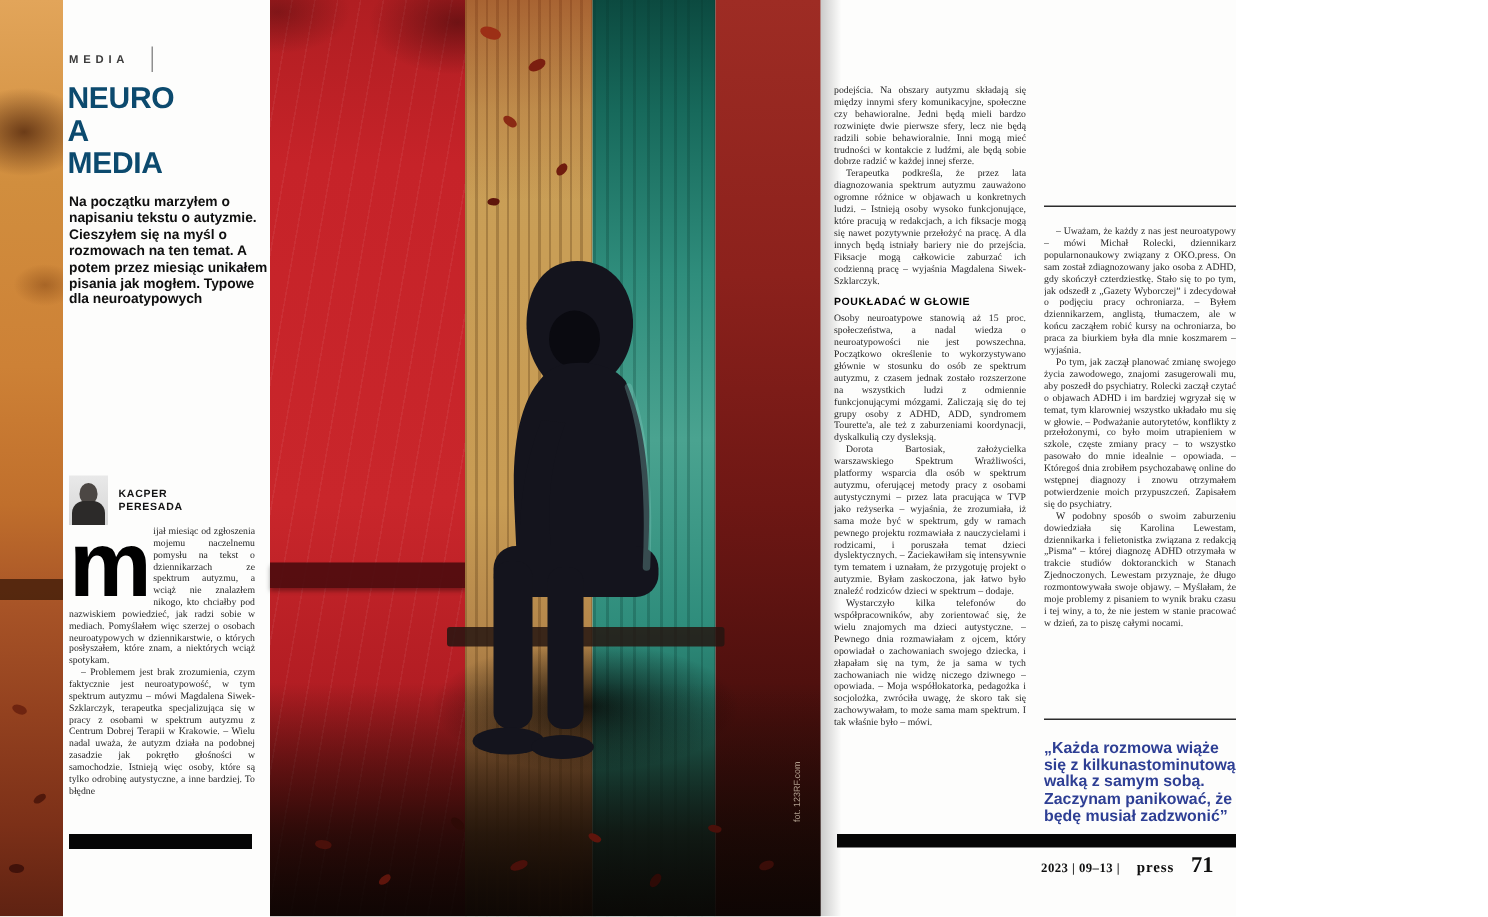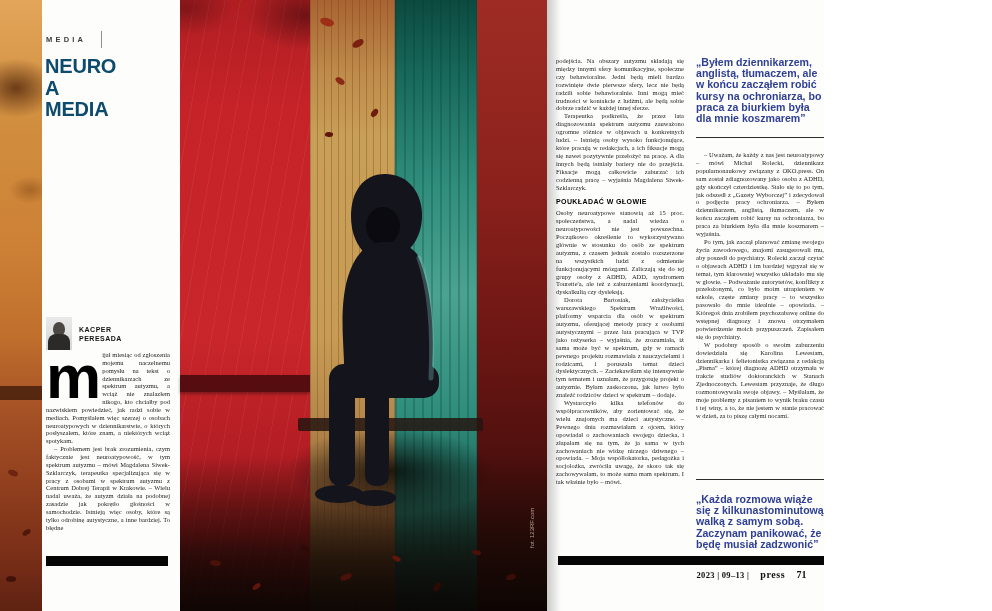--- a/index.html
+++ b/index.html
@@ -75,21 +75,21 @@
   .pq{position:absolute;left:0;right:0;font-family:"Liberation Sans",sans-serif;font-weight:bold;
     font-size:10.6px;line-height:11.2px;color:#2e3f94;text-align:left;}
   .pq-top{top:0;} .pq-bottom{top:437px;}
   .rule{position:absolute;left:0;right:0;height:1px;background:#2c2c2c;}
   .rule-top{top:80px;} .rule-bottom{top:422px;}
   .col2-body{position:absolute;left:0;right:0;top:94px;height:320px;overflow:hidden;}
   .bar-right{left:558px;top:556px;width:387px;height:9px;background:#060606;}
   .footer{left:558px;top:569px;width:387px;text-align:center;color:#101010;font-size:8.5px;}
   .footer .issue{font-weight:bold;letter-spacing:.3px;}
   .footer .brand{font-weight:bold;font-size:10px;letter-spacing:.6px;margin:0 9px;}
-  .footer .pageno{font-weight:bold;font-size:10px;}
+  .footer .pageno{font-weight:bold;font-size:15px;}
   .credit{left:529px;top:498px;height:50px;writing-mode:vertical-rl;transform:rotate(180deg);
     font-family:"Liberation Sans",sans-serif;font-size:6px;color:#c9b9a6;opacity:.85;}
 </style>
 </head>
 <body>
 
 <div class="stage">
 
   <div class="abs strip-left"></div>
   <div class="abs rail-left"></div>
@@ -140,20 +140,21 @@
 
   <div class="abs section-label">MEDIA</div>
   <div class="abs section-divider"></div>
 
   <div class="abs title">
     <div>NEURO</div>
     <div>A</div>
     <div>MEDIA</div>
   </div>
 
+  <div class="abs standfirst">Na początku marzyłem o napisaniu tekstu o autyzmie. Cieszyłem się na myśl o rozmowach na ten temat. A potem przez miesiąc unikałem pisania jak mogłem. Typowe dla neuroatypowych</div>
 
   <div class="abs author-photo">
     <div class="head"></div>
     <div class="torso"></div>
   </div>
   <div class="abs author-name">
     <div>KACPER</div>
     <div>PERESADA</div>
   </div>
 
@@ -167,21 +168,20 @@
   <div class="col col1">
     <p>podejścia. Na obszary autyzmu składają się między innymi sfery komunikacyjne, społeczne czy behawioralne. Jedni będą mieli bardzo rozwinięte dwie pierwsze sfery, lecz nie będą radzili sobie behawioralnie. Inni mogą mieć trudności w kontakcie z ludźmi, ale będą sobie dobrze radzić w każdej innej sferze.</p>
     <p class="ind">Terapeutka podkreśla, że przez lata diagnozowania spektrum autyzmu zauważono ogromne różnice w objawach u konkretnych ludzi. – Istnieją osoby wysoko funkcjonujące, które pracują w redakcjach, a ich fiksacje mogą się nawet pozytywnie przełożyć na pracę. A dla innych będą istniały bariery nie do przejścia. Fiksacje mogą całkowicie zaburzać ich codzienną pracę – wyjaśnia Magdalena Siwek-Szklarczyk.</p>
     <h3 class="subhead">POUKŁADAĆ W GŁOWIE</h3>
     <p>Osoby neuroatypowe stanowią aż 15 proc. społeczeństwa, a nadal wiedza o neuroatypowości nie jest powszechna. Początkowo określenie to wykorzystywano głównie w stosunku do osób ze spektrum autyzmu, z czasem jednak zostało rozszerzone na wszystkich ludzi z odmiennie funkcjonującymi mózgami. Zaliczają się do tej grupy osoby z ADHD, ADD, syndromem Tourette'a, ale też z zaburzeniami koordynacji, dyskalkulią czy dysleksją.</p>
     <p class="ind">Dorota Bartosiak, założycielka warszawskiego Spektrum Wrażliwości, platformy wsparcia dla osób w spektrum autyzmu, oferującej metody pracy z osobami autystycznymi – przez lata pracująca w TVP jako reżyserka – wyjaśnia, że zrozumiała, iż sama może być w spektrum, gdy w ramach pewnego projektu rozmawiała z nauczycielami i rodzicami, i poruszała temat dzieci dyslektycznych. – Zaciekawiłam się intensywnie tym tematem i uznałam, że przygotuję projekt o autyzmie. Byłam zaskoczona, jak łatwo było znaleźć rodziców dzieci w spektrum – dodaje.</p>
     <p class="ind">Wystarczyło kilka telefonów do współpracowników, aby zorientować się, że wielu znajomych ma dzieci autystyczne. – Pewnego dnia rozmawiałam z ojcem, który opowiadał o zachowaniach swojego dziecka, i złapałam się na tym, że ja sama w tych zachowaniach nie widzę niczego dziwnego – opowiada. – Moja współlokatorka, pedagożka i socjolożka, zwróciła uwagę, że skoro tak się zachowywałam, to może sama mam spektrum. I tak właśnie było – mówi.</p>
   </div>
 
   <div class="col col2">
-    <div class="pq pq-top">„Byłem dziennikarzem, anglistą, tłumaczem, ale w końcu zacząłem robić kursy na ochroniarza, bo praca za biurkiem była dla mnie koszmarem”</div>
     <div class="rule rule-top"></div>
     <div class="col2-body">
       <p class="ind">– Uważam, że każdy z nas jest neuroatypowy – mówi Michał Rolecki, dziennikarz popularnonaukowy związany z OKO.press. On sam został zdiagnozowany jako osoba z ADHD, gdy skończył czterdziestkę. Stało się to po tym, jak odszedł z „Gazety Wyborczej” i zdecydował o podjęciu pracy ochroniarza. – Byłem dziennikarzem, anglistą, tłumaczem, ale w końcu zacząłem robić kursy na ochroniarza, bo praca za biurkiem była dla mnie koszmarem – wyjaśnia.</p>
       <p class="ind">Po tym, jak zaczął planować zmianę swojego życia zawodowego, znajomi zasugerowali mu, aby poszedł do psychiatry. Rolecki zaczął czytać o objawach ADHD i im bardziej wgryzał się w temat, tym klarowniej wszystko układało mu się w głowie. – Podważanie autorytetów, konflikty z przełożonymi, co było moim utrapieniem w szkole, częste zmiany pracy – to wszystko pasowało do mnie idealnie – opowiada. – Któregoś dnia zrobiłem psychozabawę online do wstępnej diagnozy i znowu otrzymałem potwierdzenie moich przypuszczeń. Zapisałem się do psychiatry.</p>
       <p class="ind">W podobny sposób o swoim zaburzeniu dowiedziała się Karolina Lewestam, dziennikarka i felietonistka związana z redakcją „Pisma” – której diagnozę ADHD otrzymała w trakcie studiów doktoranckich w Stanach Zjednoczonych. Lewestam przyznaje, że długo rozmontowywała swoje objawy. – Myślałam, że moje problemy z pisaniem to wynik braku czasu i tej winy, a to, że nie jestem w stanie pracować w dzień, za to piszę całymi nocami.</p>
     </div>
     <div class="rule rule-bottom"></div>
     <div class="pq pq-bottom">„Każda rozmowa wiąże się z kilkunastominutową walką z samym sobą. Zaczynam panikować, że będę musiał zadzwonić”</div>
   </div>
 

